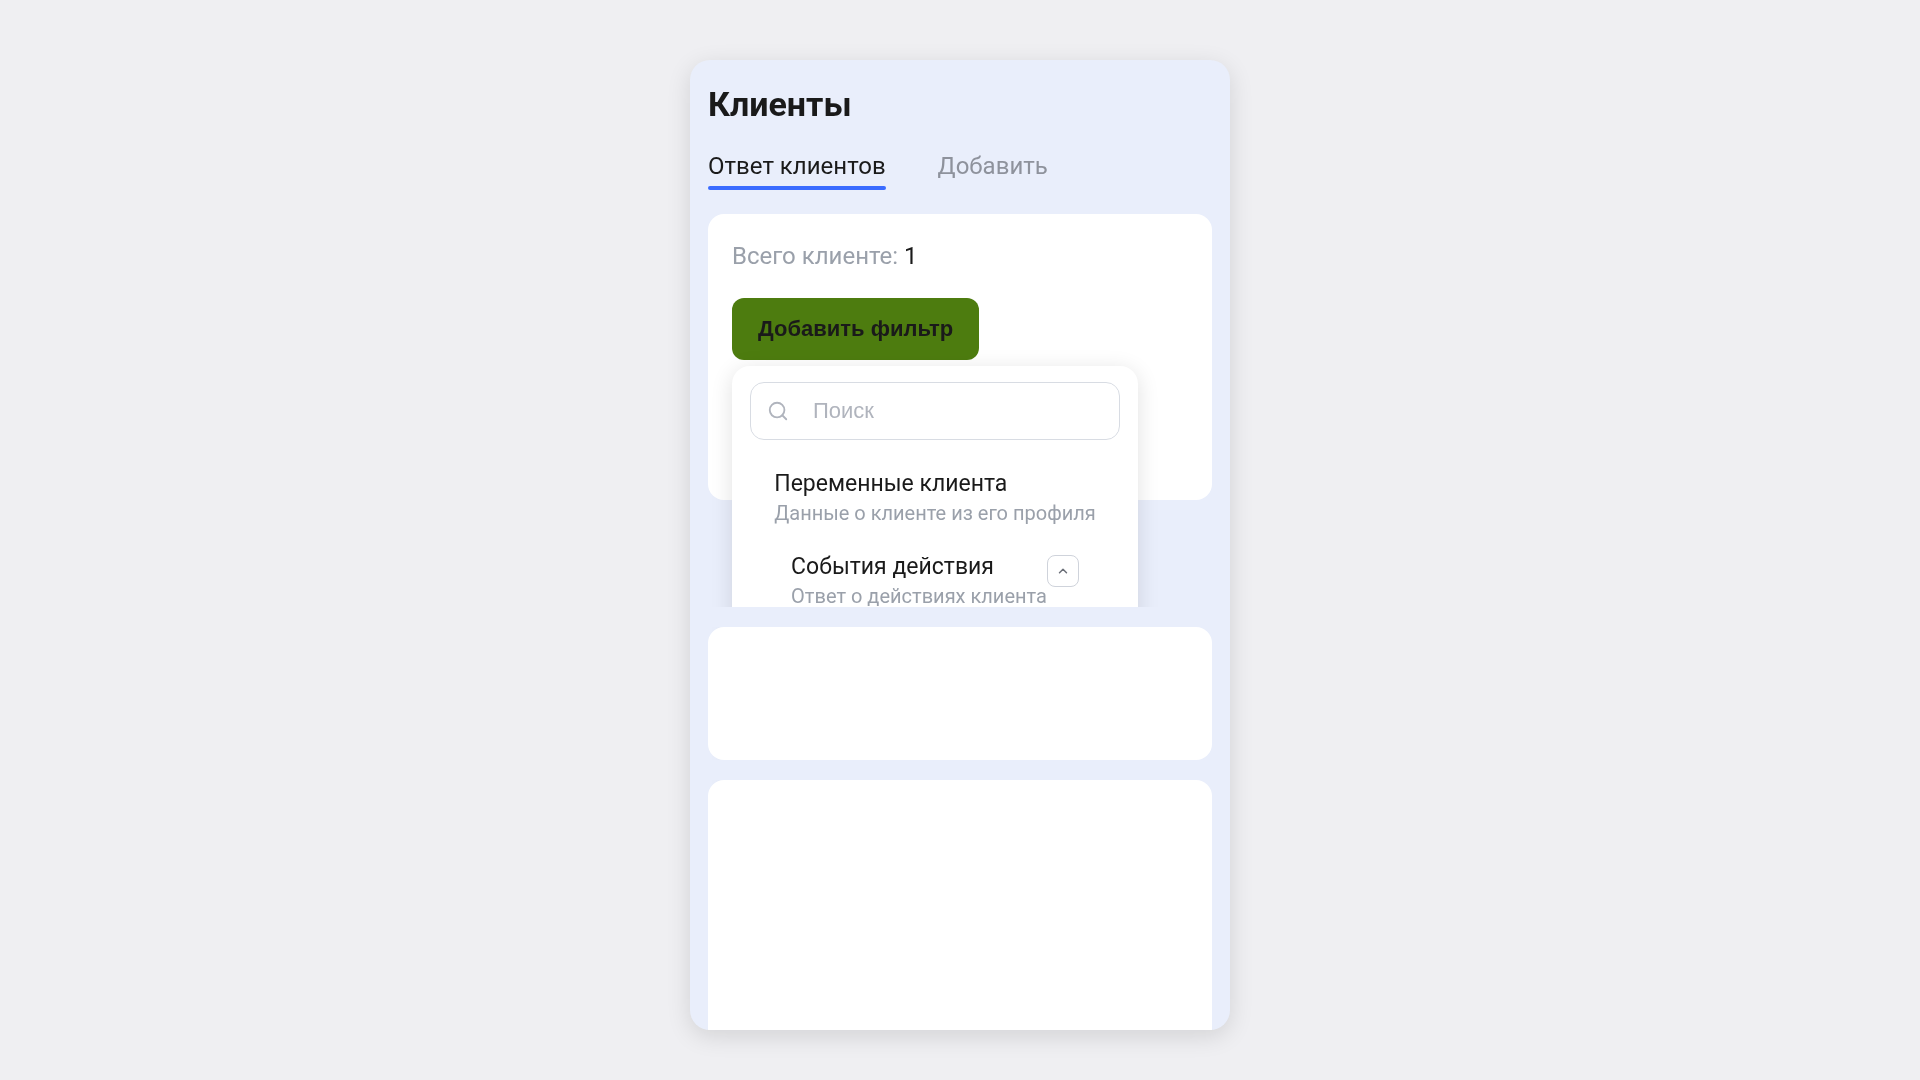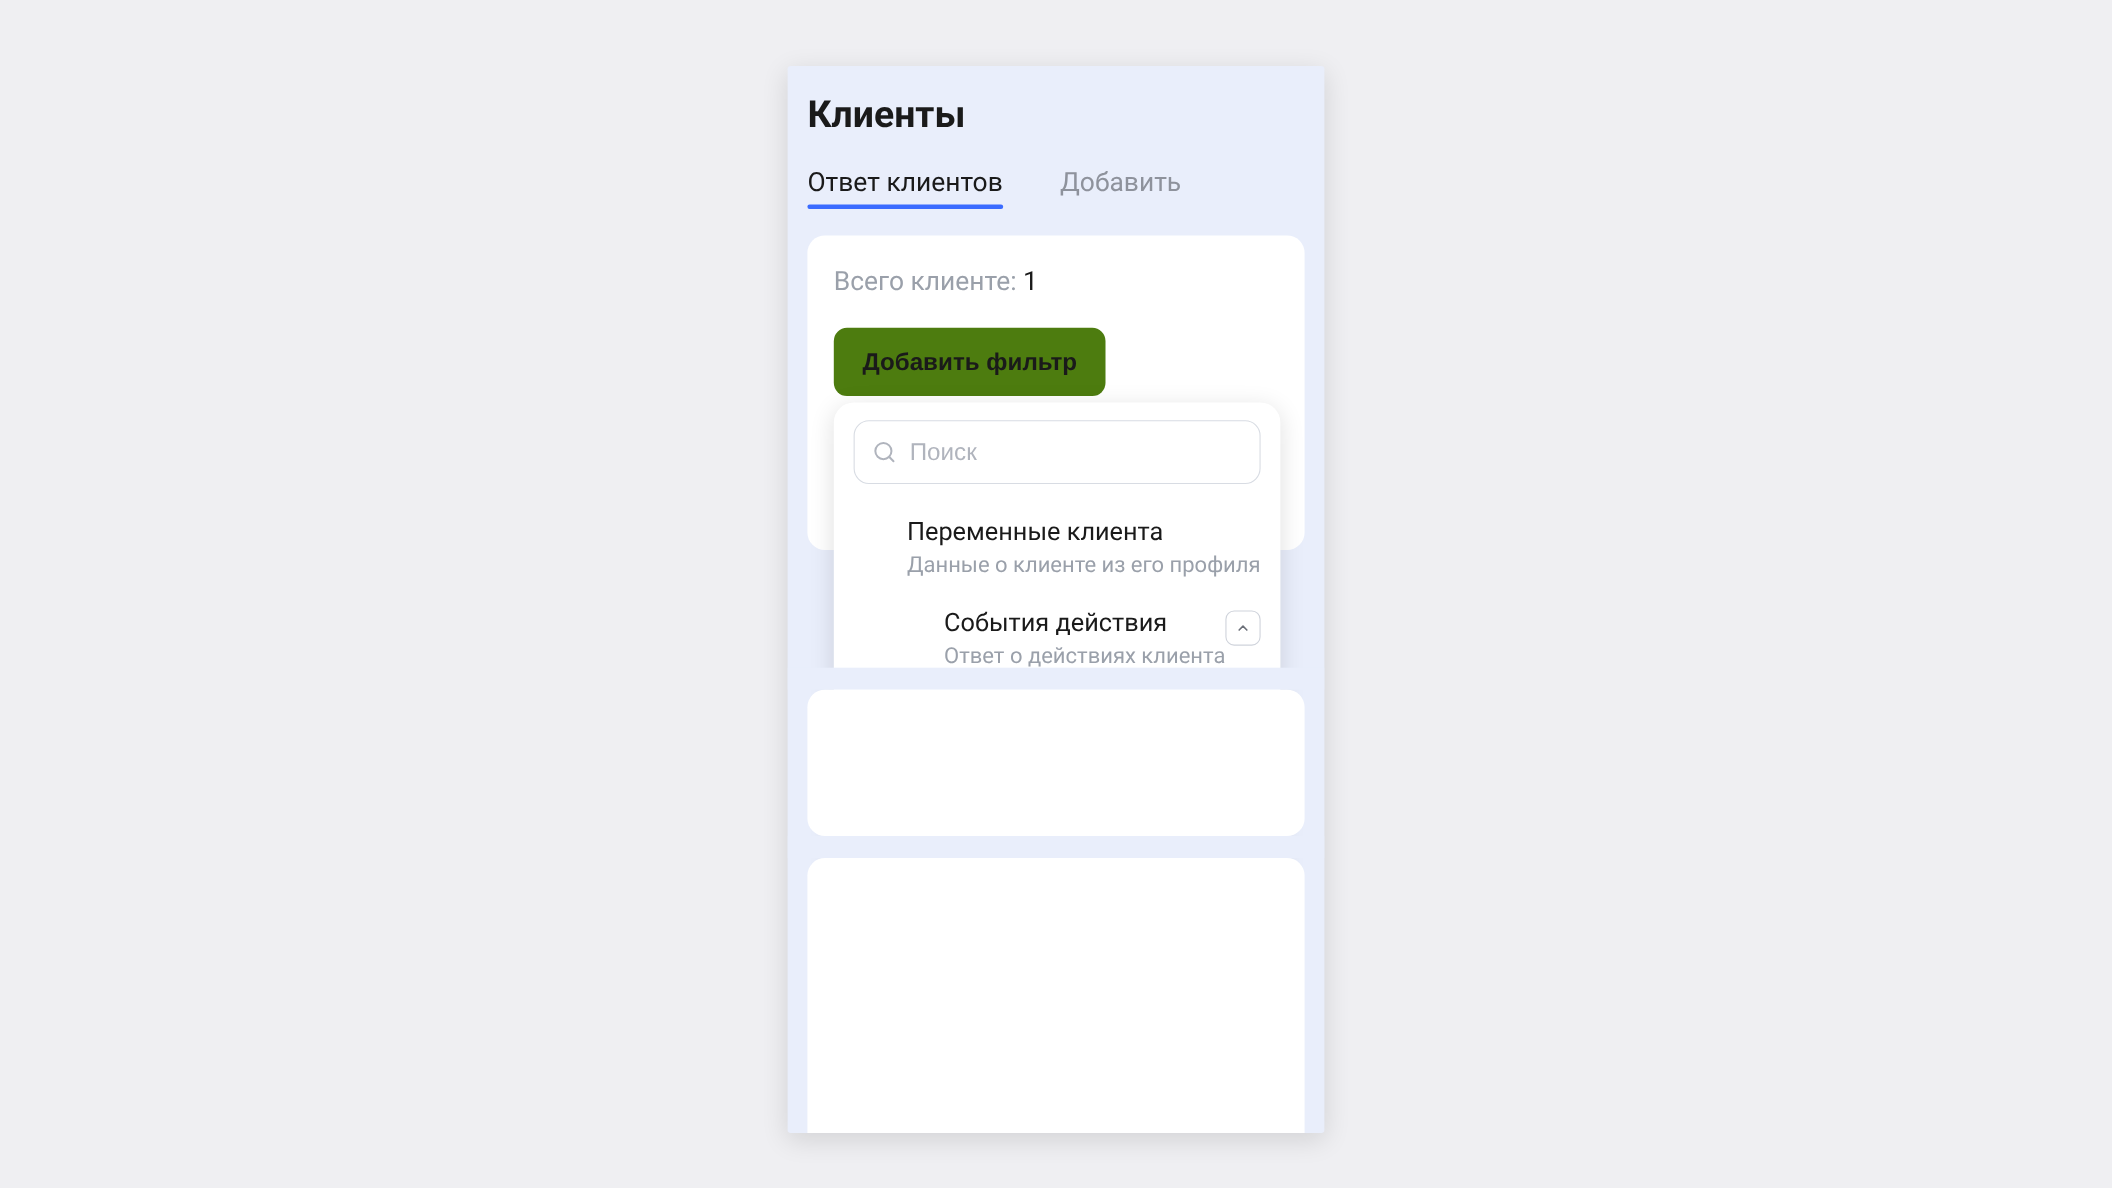--- a/index.html
+++ b/index.html
@@ -8,24 +8,24 @@
       height: 1080px;
       background: #efeff2;
       font-family: -apple-system, BlinkMacSystemFont, 'Segoe UI', Roboto, Helvetica, Arial, sans-serif;
       display: flex;
       align-items: flex-start;
       justify-content: center;
       padding-top: 60px;
       overflow: hidden;
     }
     .panel {
-      width: 488px;
+      width: 540px;
       height: 970px;
       background: #e9eefb;
-      border-radius: 3px;
+      border-radius: 20px;
       box-shadow: 0 6px 24px rgba(0,0,0,0.12);
       overflow: hidden;
       position: relative;
     }
     .panel-header {
       padding: 24px 18px 0 18px;
     }
     .page-title {
       font-size: 34px;
       font-weight: 700;
@@ -100,21 +100,21 @@
       padding: 0 18px 14px 18px;
     }
     .search-box {
       display: flex;
       align-items: center;
       width: 100%;
       height: 58px;
       border: 1.5px solid #d8dce3;
       border-radius: 14px;
       padding: 0 16px;
-      gap: 12px;
+      gap: 24px;
     }
     .search-box svg {
       flex-shrink: 0;
     }
     .search-input {
       border: none;
       outline: none;
       font-size: 22px;
       color: #333;
       flex: 1;
@@ -122,21 +122,21 @@
     }
     .search-input::placeholder {
       color: #b0b4bd;
     }
     .section {
       padding: 16px 18px 12px 18px;
     }
     .section-header {
       display: flex;
       align-items: flex-start;
-      justify-content: flex-end;
+      justify-content: center;
       cursor: pointer;
     }
     .section-title {
       font-size: 23px;
       color: #1a1a1a;
       margin-bottom: 4px;
     }
     .section-sub {
       font-size: 20px;
       color: #9aa0aa;

